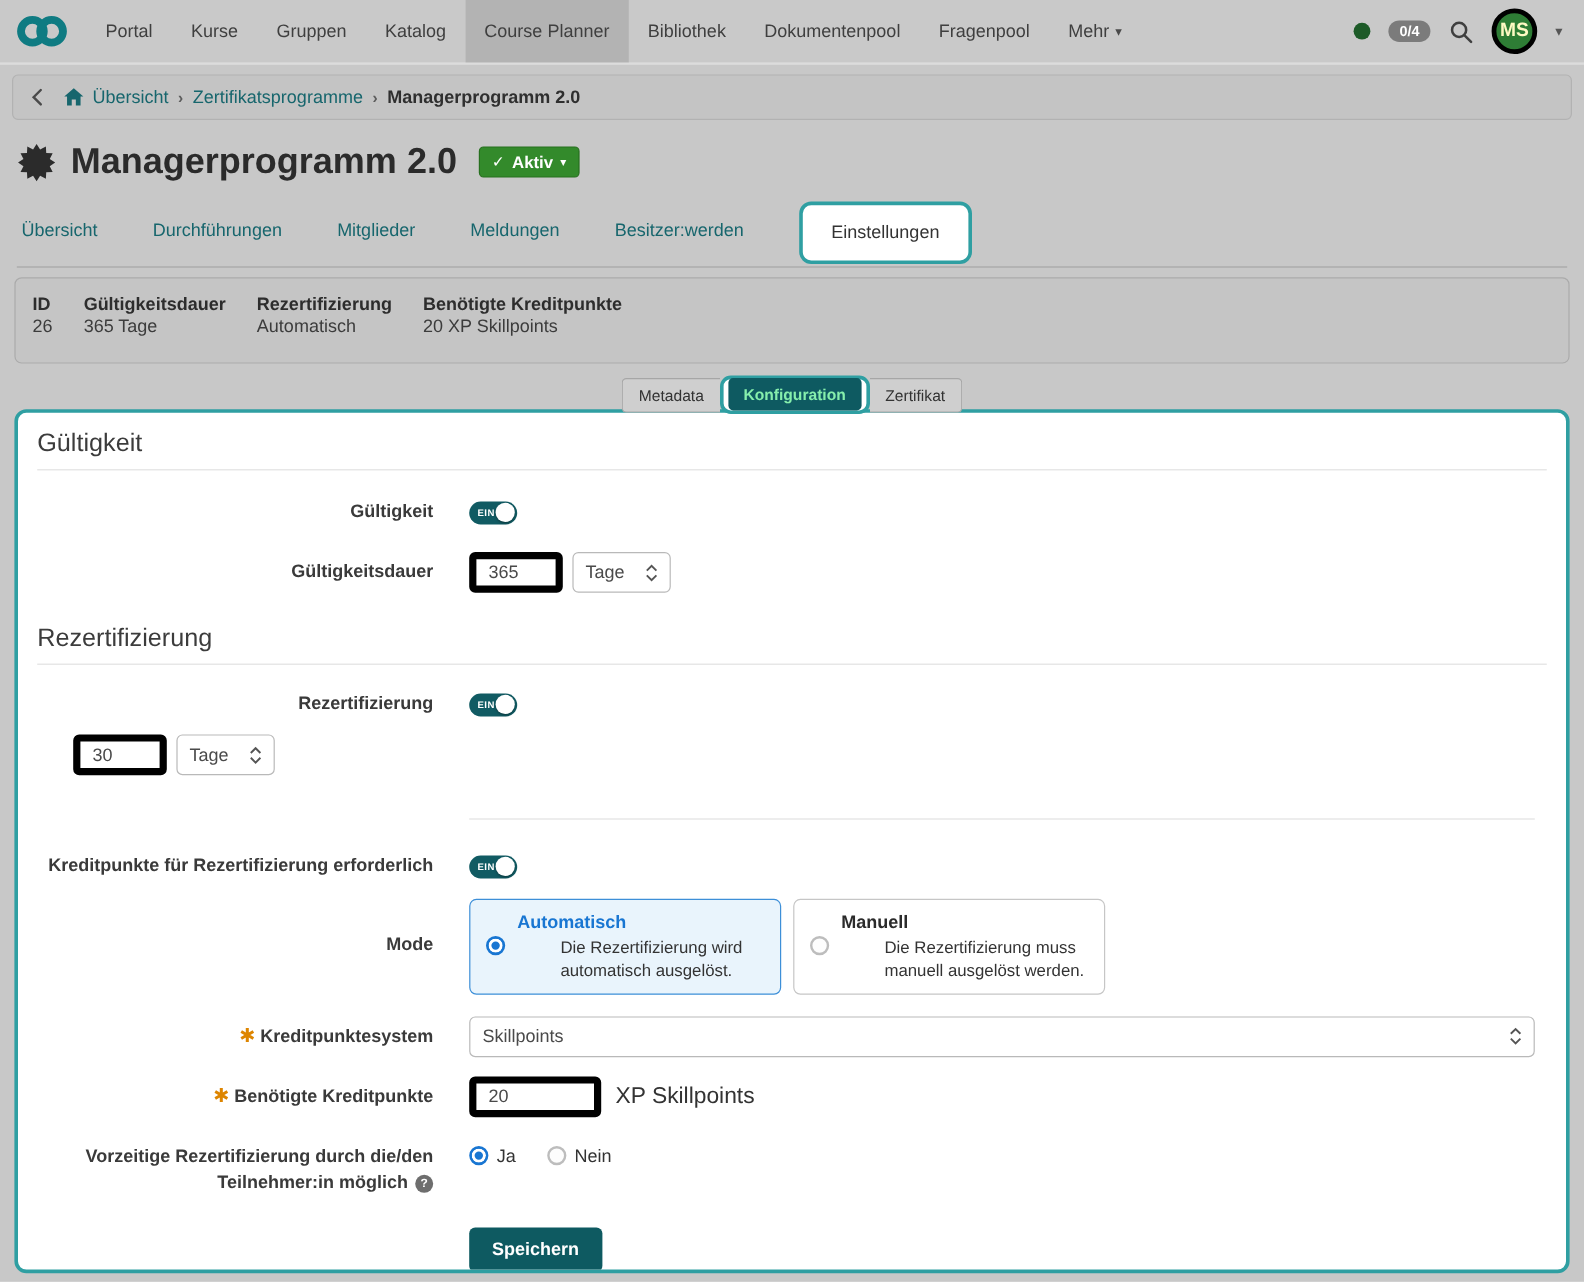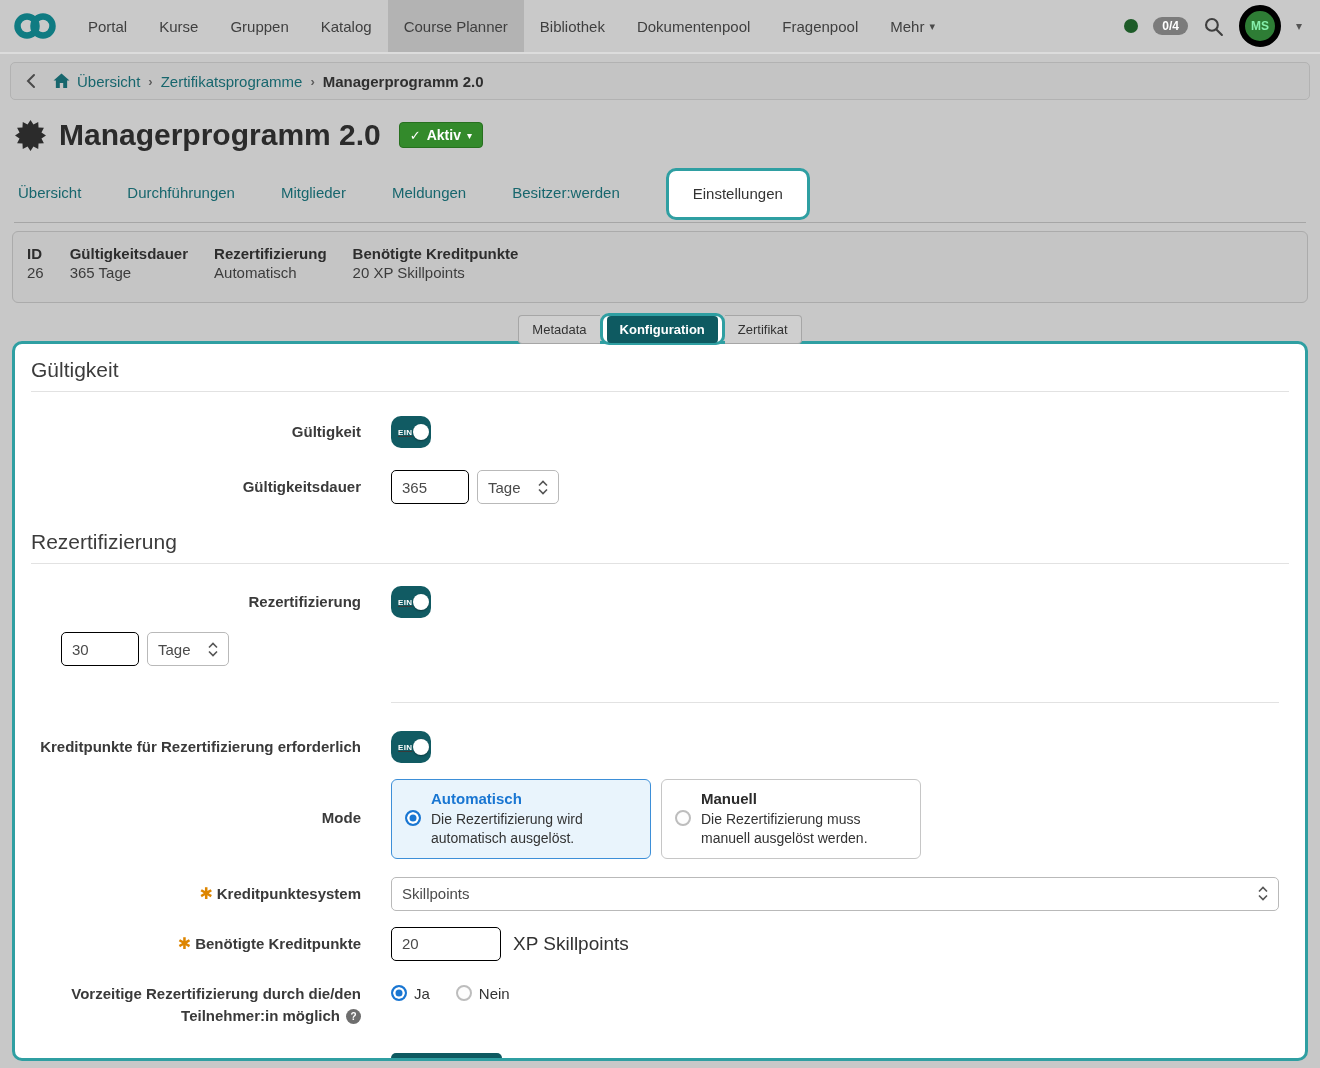--- a/index.html
+++ b/index.html
@@ -7,21 +7,21 @@
   
   .navbar{height:52px;background:#c9c9c9;border-bottom:2px solid #dcdcdc;display:flex;align-items:stretch;}
   .nav-logo{display:flex;align-items:center;padding:0 16px 0 14px;cursor:pointer;}
   .nav-items{display:flex;align-items:stretch;}
   .nav-item{display:flex;align-items:center;padding:0 16px;font-size:15px;color:#3f3f3f;cursor:pointer;white-space:nowrap;}
   .nav-item.active{background:#b3b3b3;text-align:right;}
   .nav-caret{font-size:11px;color:#4a4a4a;margin-left:5px;}
   .nav-right{margin-left:auto;display:flex;align-items:center;gap:15px;padding-right:18px;}
   .status-dot{width:14px;height:14px;border-radius:50%;background:#1d5b28;}
   .count-badge{background:#7b7b7b;color:#fff;font-size:12px;font-weight:bold;border-radius:10px;padding:2px 9px;}
-  .avatar{width:30px;height:30px;border-radius:50%;background:#2e7d35;border:6px solid #000000;color:#86efac;font-size:12px;font-weight:bold;display:flex;align-items:center;justify-content:center;}
+  .avatar{width:30px;height:30px;border-radius:50%;background:#2e7d35;border:4px solid #000000;color:#fef9c3;font-size:16px;font-weight:bold;display:flex;align-items:center;justify-content:center;}
   .caret-small{font-size:12px;color:#555;}
   
   .crumbbar{margin:8px 10px 0;height:36px;background:#c4c4c4;border:1px solid #b2b2b2;border-radius:5px;display:flex;align-items:center;padding:0 14px;font-size:15px;}
   .crumb-back{margin-right:16px;display:flex;align-items:center;cursor:pointer;}
   .crumb-home{display:flex;align-items:center;margin-right:7px;cursor:pointer;}
   .crumb-link{color:#17666d;cursor:pointer;}
   .crumb-sep{margin:0 8px;color:#5c5c5c;font-weight:bold;font-size:13px;}
   .crumb-current{color:#2f2f2f;font-weight:bold;}
   
   .title-row{display:flex;align-items:center;margin:18px 14px 0;}
@@ -38,51 +38,51 @@
   .summary-area{position:relative;margin:8px 12px 0;height:106px;}
   .summary-box{height:72px;box-sizing:border-box;background:#c5c5c5;border:1px solid #ababab;border-radius:6px;padding:13px 14px;display:flex;gap:26px;}
   .sum-col{display:flex;flex-direction:column;gap:2px;}
   .sum-head{font-weight:bold;font-size:15px;color:#2d2d2d;}
   .sum-val{font-size:15px;color:#3c3c3c;}
   .subtabs{position:absolute;left:0;right:0;bottom:-8px;display:flex;justify-content:center;align-items:center;}
   .subtab{background:#cfcfcf;border:1px solid #a6a6a6;color:#333;font-size:13px;padding:6px 13px;cursor:pointer;}
   .subtab.left{border-radius:4px 0 0 4px;border-right:none;}
   .subtab.right{border-radius:0 4px 4px 0;border-left:none;}
   .subtab-highlight{background:#fff;border:3px solid #2f9fa2;border-radius:9px;padding:4px;z-index:2;}
-  .subtab-active{background:#0e5a61;color:#ffffff;font-size:13px;font-weight:bold;padding:6px 13px;border-radius:4px;cursor:pointer;}
+  .subtab-active{background:#0e5a61;color:#86efac;font-size:13px;font-weight:bold;padding:6px 13px;border-radius:4px;cursor:pointer;}
   
   .panel{margin:4px 12px 0;background:#fff;border:3px solid #2f9fa2;border-radius:10px;padding:12px 16px 0;box-sizing:border-box;height:720px;overflow:hidden;}
   .section-title{font-size:21px;font-weight:400;color:#3c3c3c;padding:2px 0 9px;border-bottom:1px solid #e2e2e2;}
   .section-title.second{margin-top:24px;}
   .form-row{display:flex;align-items:center;}
   .form-row.top-align{align-items:flex-start;}
   .form-label{width:330px;text-align:right;font-weight:bold;font-size:15px;color:#3a3a3a;flex-shrink:0;line-height:22px;}
   .form-ctrl{margin-left:30px;display:flex;align-items:center;flex:1;}
   .req{color:#dd8500;font-weight:bold;margin-right:4px;font-size:16px;}
   
-  .toggle{width:40px;height:32px;border-radius:10px;background:#115b63;position:relative;display:flex;align-items:center;cursor:pointer;text-decoration:underline;}
+  .toggle{width:40px;height:19px;border-radius:10px;background:#115b63;position:relative;display:flex;align-items:center;cursor:pointer;}
   .toggle .t-label{color:#fff;font-size:8px;font-weight:bold;margin-left:7px;letter-spacing:.3px;}
   .toggle .t-knob{position:absolute;right:2px;width:16px;height:16px;border-radius:50%;background:#fff;box-shadow:0 1px 2px rgba(0,0,0,.35);}
   
-  .text-input{width:78px;height:34px;border:1px solid #000000;border-radius:5px;padding:0 10px;font-size:15px;color:#4a4a4a;background:#fff;box-sizing:border-box;font-family:inherit;}
+  .text-input{width:78px;height:34px;border:6px solid #000000;border-radius:5px;padding:0 10px;font-size:15px;color:#4a4a4a;background:#fff;box-sizing:border-box;font-family:inherit;}
   .text-input.wide{width:110px;}
   .select{height:34px;border:1px solid #b9b9b9;border-radius:5px;background:#fff;display:flex;align-items:center;justify-content:space-between;padding:0 10px;font-size:15px;color:#4a4a4a;box-sizing:border-box;cursor:pointer;}
   .select.small{width:82px;margin-left:8px;}
   .select.full{width:100%;}
   .suffix-text{font-size:19px;color:#333;margin-left:12px;}
   .help-icon{width:15px;height:15px;border-radius:50%;background:#6e6e6e;color:#fff;font-size:10px;font-weight:bold;display:inline-flex;align-items:center;justify-content:center;margin-left:6px;vertical-align:1px;cursor:pointer;}
   .divider-partial{border-top:1px solid #e2e2e2;margin:36px 10px 0 360px;}
   
   .mode-card{width:260px;min-height:78px;box-sizing:border-box;border-radius:6px;padding:10px 13px;cursor:pointer;}
   .mode-card.selected{background:#e9f4fc;border:1px solid #3d8fd8;}
   .mode-card.plain{background:#fff;border:1px solid #c6c6c6;margin-left:10px;}
   .mode-title{font-size:15px;font-weight:bold;margin-left:26px;margin-bottom:3px;}
   .mode-card.selected .mode-title{color:#1976d2;}
   .mode-card.plain .mode-title{color:#2b2b2b;}
-  .mode-body{display:flex;align-items:flex-start;}
+  .mode-body{display:flex;align-items:flex-start;gap:36px;}
   .radio{width:16px;height:16px;border-radius:50%;box-sizing:border-box;flex-shrink:0;cursor:pointer;}
   .radio.on{border:2px solid #1976d2;background:#1976d2;box-shadow:inset 0 0 0 2.5px #fff;}
   .radio.off{border:2px solid #bdbdbd;background:#fdfdfd;}
   .mode-desc{font-size:14px;color:#333;line-height:1.35;margin-left:10px;width:205px;}
   .radio-group{display:flex;align-items:center;gap:26px;}
   .radio-opt{display:flex;align-items:center;gap:7px;}
   .radio-opt .r-label{font-size:15px;color:#333;}
   
   .save-btn{margin:26px 0 0 360px;background:#0e5a61;color:#fff;border:none;font-size:15px;font-weight:bold;border-radius:5px;padding:10px 19px;cursor:pointer;font-family:inherit;display:inline-block;}
   .mt24{margin-top:24px;} .mt22{margin-top:22px;} .mt14{margin-top:14px;}

